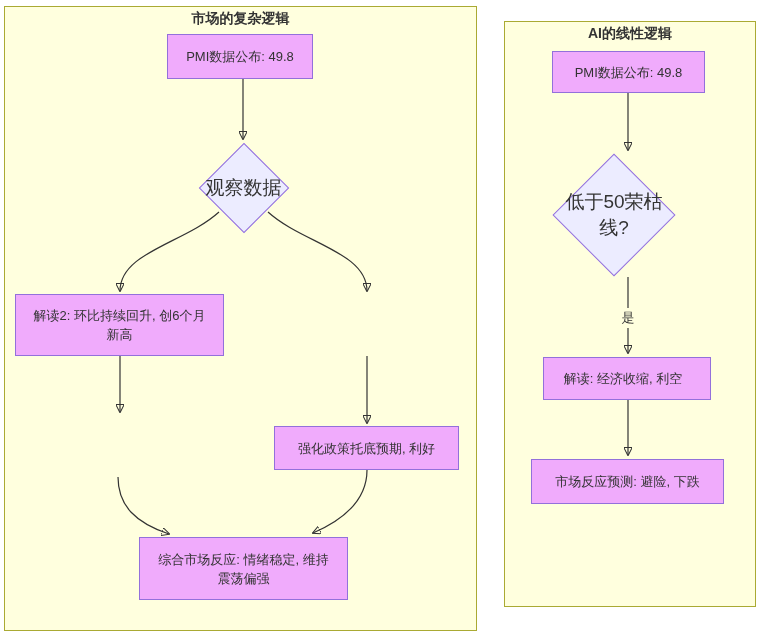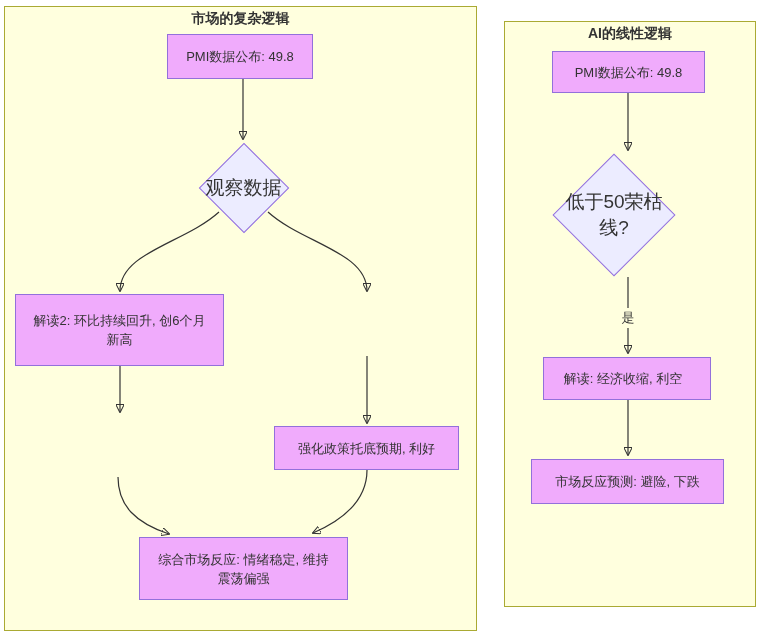--- a/index.html
+++ b/index.html
@@ -109,21 +109,21 @@
 
   <div class="node" style="left:167px; top:34px; width:146px; height:45px;">
     <span>PMI数据公布: 49.8</span>
   </div>
 
   <div class="diamond" style="left:197px; top:142px; width:93px; height:91px;">
     <div class="shape" style="width:64px; height:64px;"></div>
     <div class="diamond-label">观察数据</div>
   </div>
 
-  <div class="node" style="left:15px; top:294px; width:209px; height:72px;">
+  <div class="node" style="left:15px; top:294px; width:209px; height:62px;">
     <span>解读2: 环比持续回升, 创6个月新高</span>
   </div>
 
 
 
   <div class="node" style="left:139px; top:537px; width:209px; height:63px;">
     <span>综合市场反应: 情绪稳定, 维持震荡偏强</span>
   </div>
 
   <div class="node" style="left:274px; top:426px; width:185px; height:44px;">

